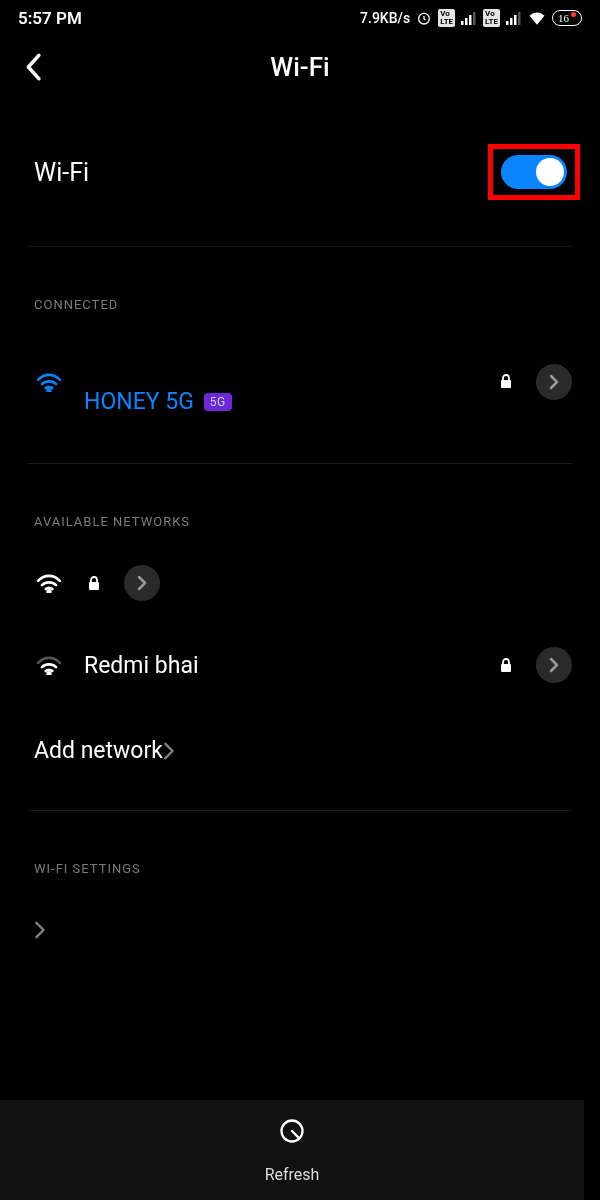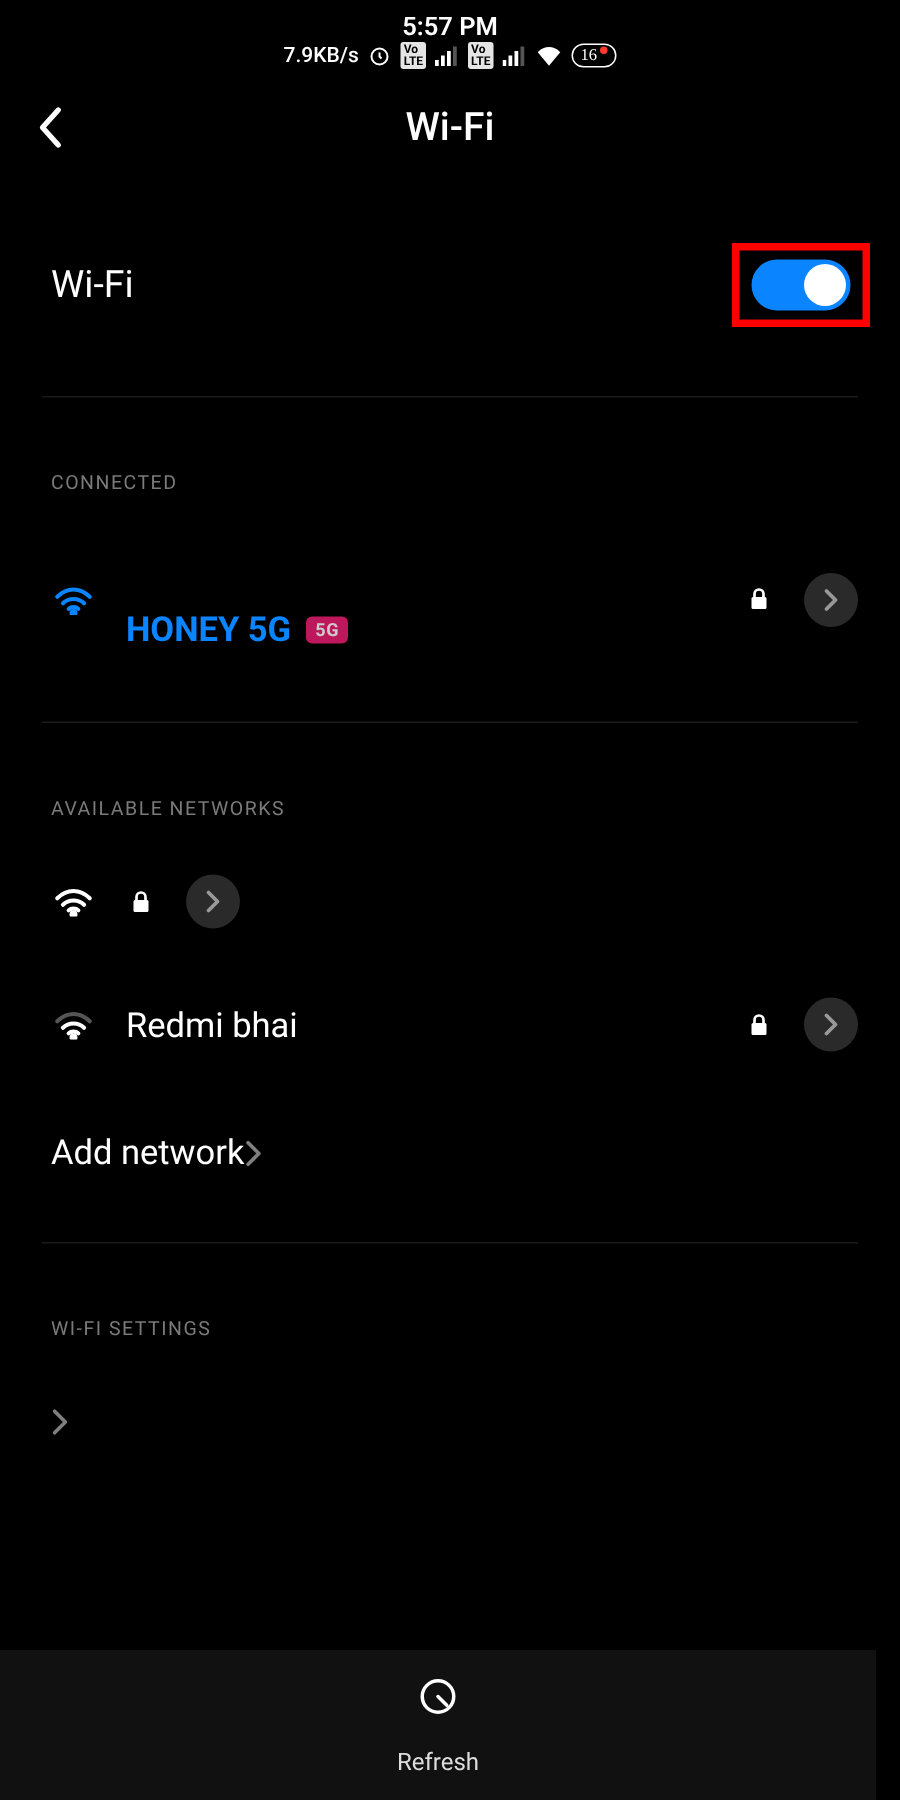--- a/index.html
+++ b/index.html
@@ -12,21 +12,20 @@
     overflow: hidden;
     position: relative;
   }
   .status-bar {
     display: flex;
     justify-content: space-between;
     align-items: center;
     padding: 8px 18px 4px;
     font-size: 17px;
     font-weight: 500;
-    flex-direction: column;
   }
   .status-left { font-weight: 600; }
   .status-right { display: flex; align-items: center; gap: 6px; font-size: 14px; }
   .status-right svg { display: block; }
   .volte-badge {
     background: #e5e5e5; color: #000; font-size: 8px; font-weight: 700;
     padding: 1px 2px; border-radius: 2px; line-height: 1;
   }
   .battery {
     border: 1.5px solid #fff; border-radius: 8px; padding: 1px 5px;
@@ -67,23 +66,23 @@
     padding: 50px 34px 18px;
   }
 
   .network-row {
     display: flex; align-items: center; padding: 18px 28px 18px 34px; gap: 20px;
   }
   .wifi-icon-slot { width: 30px; display:flex; align-items:center; justify-content:center;}
   .network-text { flex: 1; }
   .network-name { font-size: 23px; display:flex; align-items:center; gap:10px;}
   .network-sub { font-size: 19px; color: #0a84ff; margin-top: 6px; }
-  .connected .network-name { color: #0a84ff; font-weight:700;margin-top:40px;}
+  .connected .network-name { color: #0a84ff; font-weight:400;margin-top:40px;}
   .badge-5g {
-    font-size: 12px; background: #be185d; color: #ccc;
+    font-size: 12px; background: #6d28d9; color: #ccc;
     padding: 2px 6px; border-radius: 4px; letter-spacing: 0.5px;
   }
   .lock-slot { width: 20px; display:flex; justify-content:center;}
   .chevron-circle {
     width: 36px; height: 36px; background: #2a2a2a; border-radius: 50%;
     display:flex; align-items:center; justify-content:center;
   }
   .plain-chevron { color:#808080; }
 
   .add-network-row, .settings-row {

